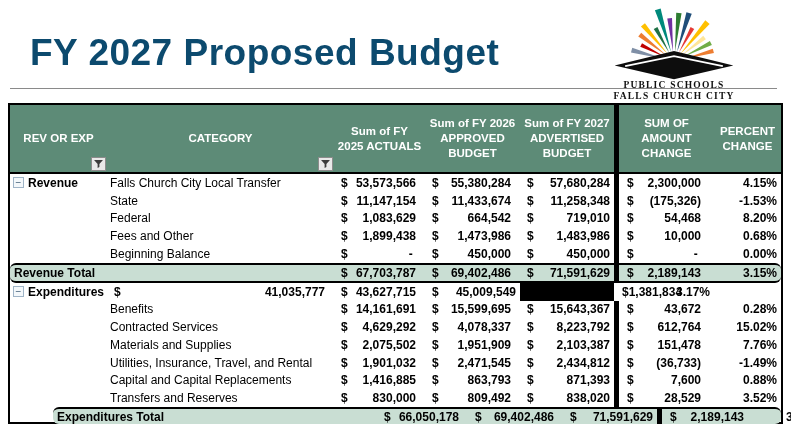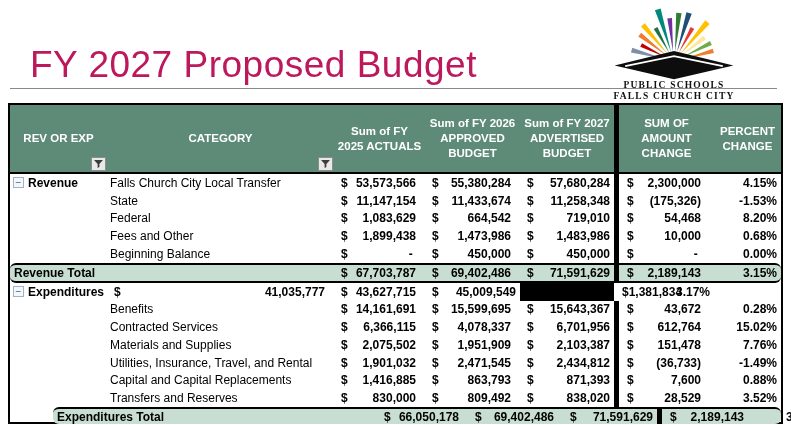--- a/index.html
+++ b/index.html
@@ -1,22 +1,22 @@
 <!DOCTYPE html>
 <html style="--green: #5d8b77; --total-bg: #c9ded3;"><head>
 <meta charset="utf-8">
 <style>
   * { box-sizing: border-box; margin: 0; padding: 0; }
   html,body { width: 791px; height: 425px; background: #fff;
     font-family: "Liberation Sans", sans-serif; position: relative; overflow: hidden; }
 
   :root { --green:#5d8b77; --total-bg:#c9ded3; --cols: 97px 227px 91px 95px 94px 5px 95px 67px; }
 
-  .page-title { position:absolute; left:30px; top:44px; font-size:37px; font-weight:400;
-    color:#be185d; letter-spacing:0.5px; }
+  .page-title { position:absolute; left:30px; top:32px; font-size:37px; font-weight:700;
+    color:#0c4a6e; letter-spacing:0.5px; }
   .title-rule { position:absolute; left:10px; top:88px; width:767px; border-top:1.5px solid #8a8a8a; }
 
   .logo { position:absolute; right:32px; top:2px; width:170px; text-align:center; }
   .logo svg { display:block; margin:0 auto; }
   .logo-line { font-family:"Liberation Serif", serif; font-weight:700; color:#111;
     text-transform:uppercase; font-size:9.5px; letter-spacing:1.2px; line-height:1.15; }
 
   .budget-table { position:absolute; left:8px; top:103px; width:775px; height:321px;
     border:2px solid #000; background:#fff; font-size:12px; color:#000; }
 
@@ -310,29 +310,29 @@
         <span>43,672</span>
       </div>
     <div class="pct">0.28%</div>
   </div>
 
   <div class="t-row d-row">
     <div class="c-group"></div>
     <div class="c-cat">Contracted Services</div>
     <div class="money">
         <span>$</span>
-        <span>6,366,115</span>
+        <span>4,629,292</span>
       </div>
     <div class="money">
         <span>$</span>
         <span>4,078,337</span>
       </div>
     <div class="money tight">
         <span>$</span>
-        <span>6,701,956</span>
+        <span>8,223,792</span>
       </div>
     <div class="divider"></div>
     <div class="money amt">
         <span>$</span>
         <span>612,764</span>
       </div>
     <div class="pct">15.02%</div>
   </div>
 
   <div class="t-row d-row">

